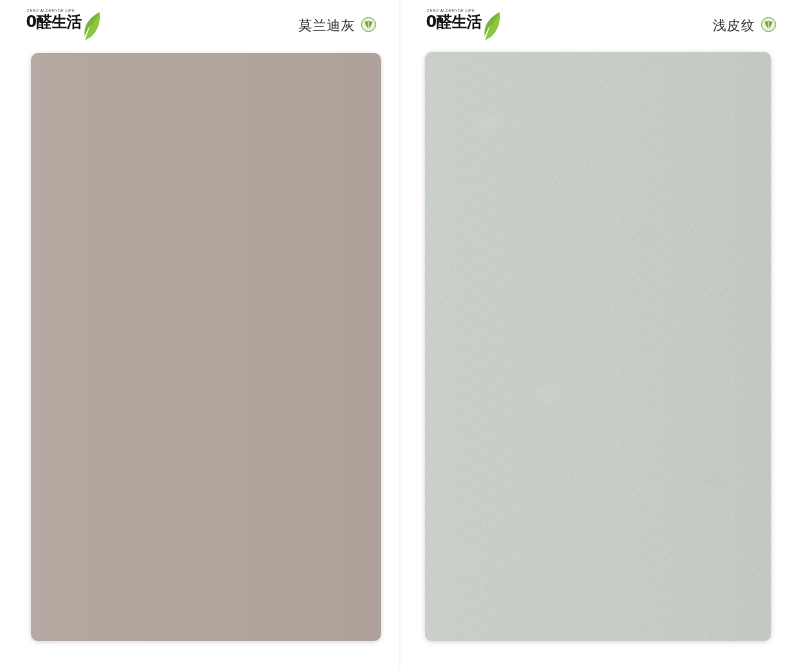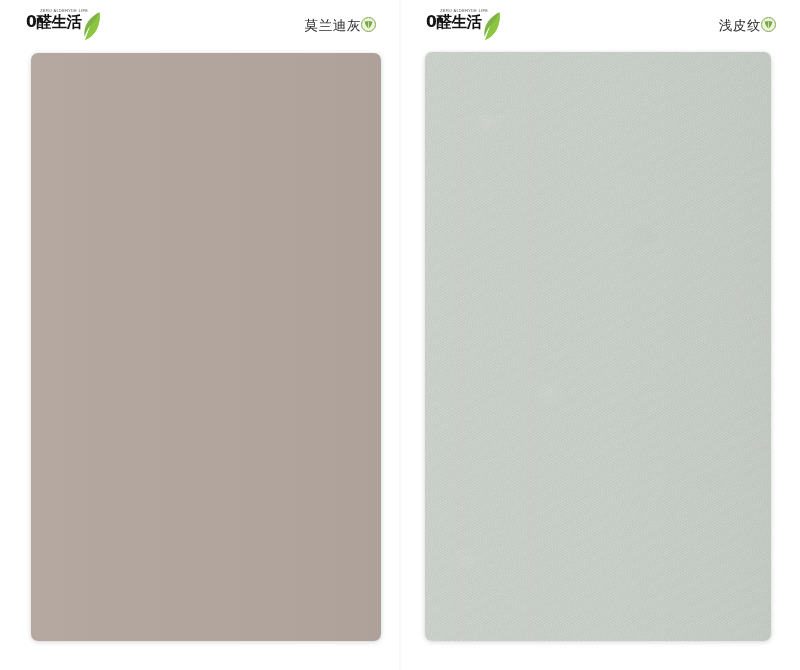--- a/index.html
+++ b/index.html
@@ -53,21 +53,20 @@
     position: absolute;
     top: 0;
     left: 0;
     right: 0;
     height: 52px;
     display: flex;
     align-items: center;
     justify-content: space-between;
     padding: 0 22px 0 26px;
     box-sizing: border-box;
-    text-align: right;
   }
 
   .brand-logo {
     display: flex;
     align-items: flex-start;
     position: relative;
     height: 34px;
     margin-top: 2px;
   }
   .brand-textblock {
@@ -99,20 +98,21 @@
   .brand-leaf {
     margin-left: 1px;
     margin-top: 1px;
     display: block;
     flex: 0 0 auto;
   }
 
   .swatch-label {
     display: flex;
     align-items: center;
+    gap: 6px;
     margin-right: 2px;
   }
   .swatch-label-text {
     font-size: 13.5px;
     color: #2b2b2b;
     font-family: "DejaVu Sans", sans-serif;
     letter-spacing: 0.6px;
     white-space: nowrap;
   }
   .leaf-badge { display: block; flex: 0 0 auto; }

